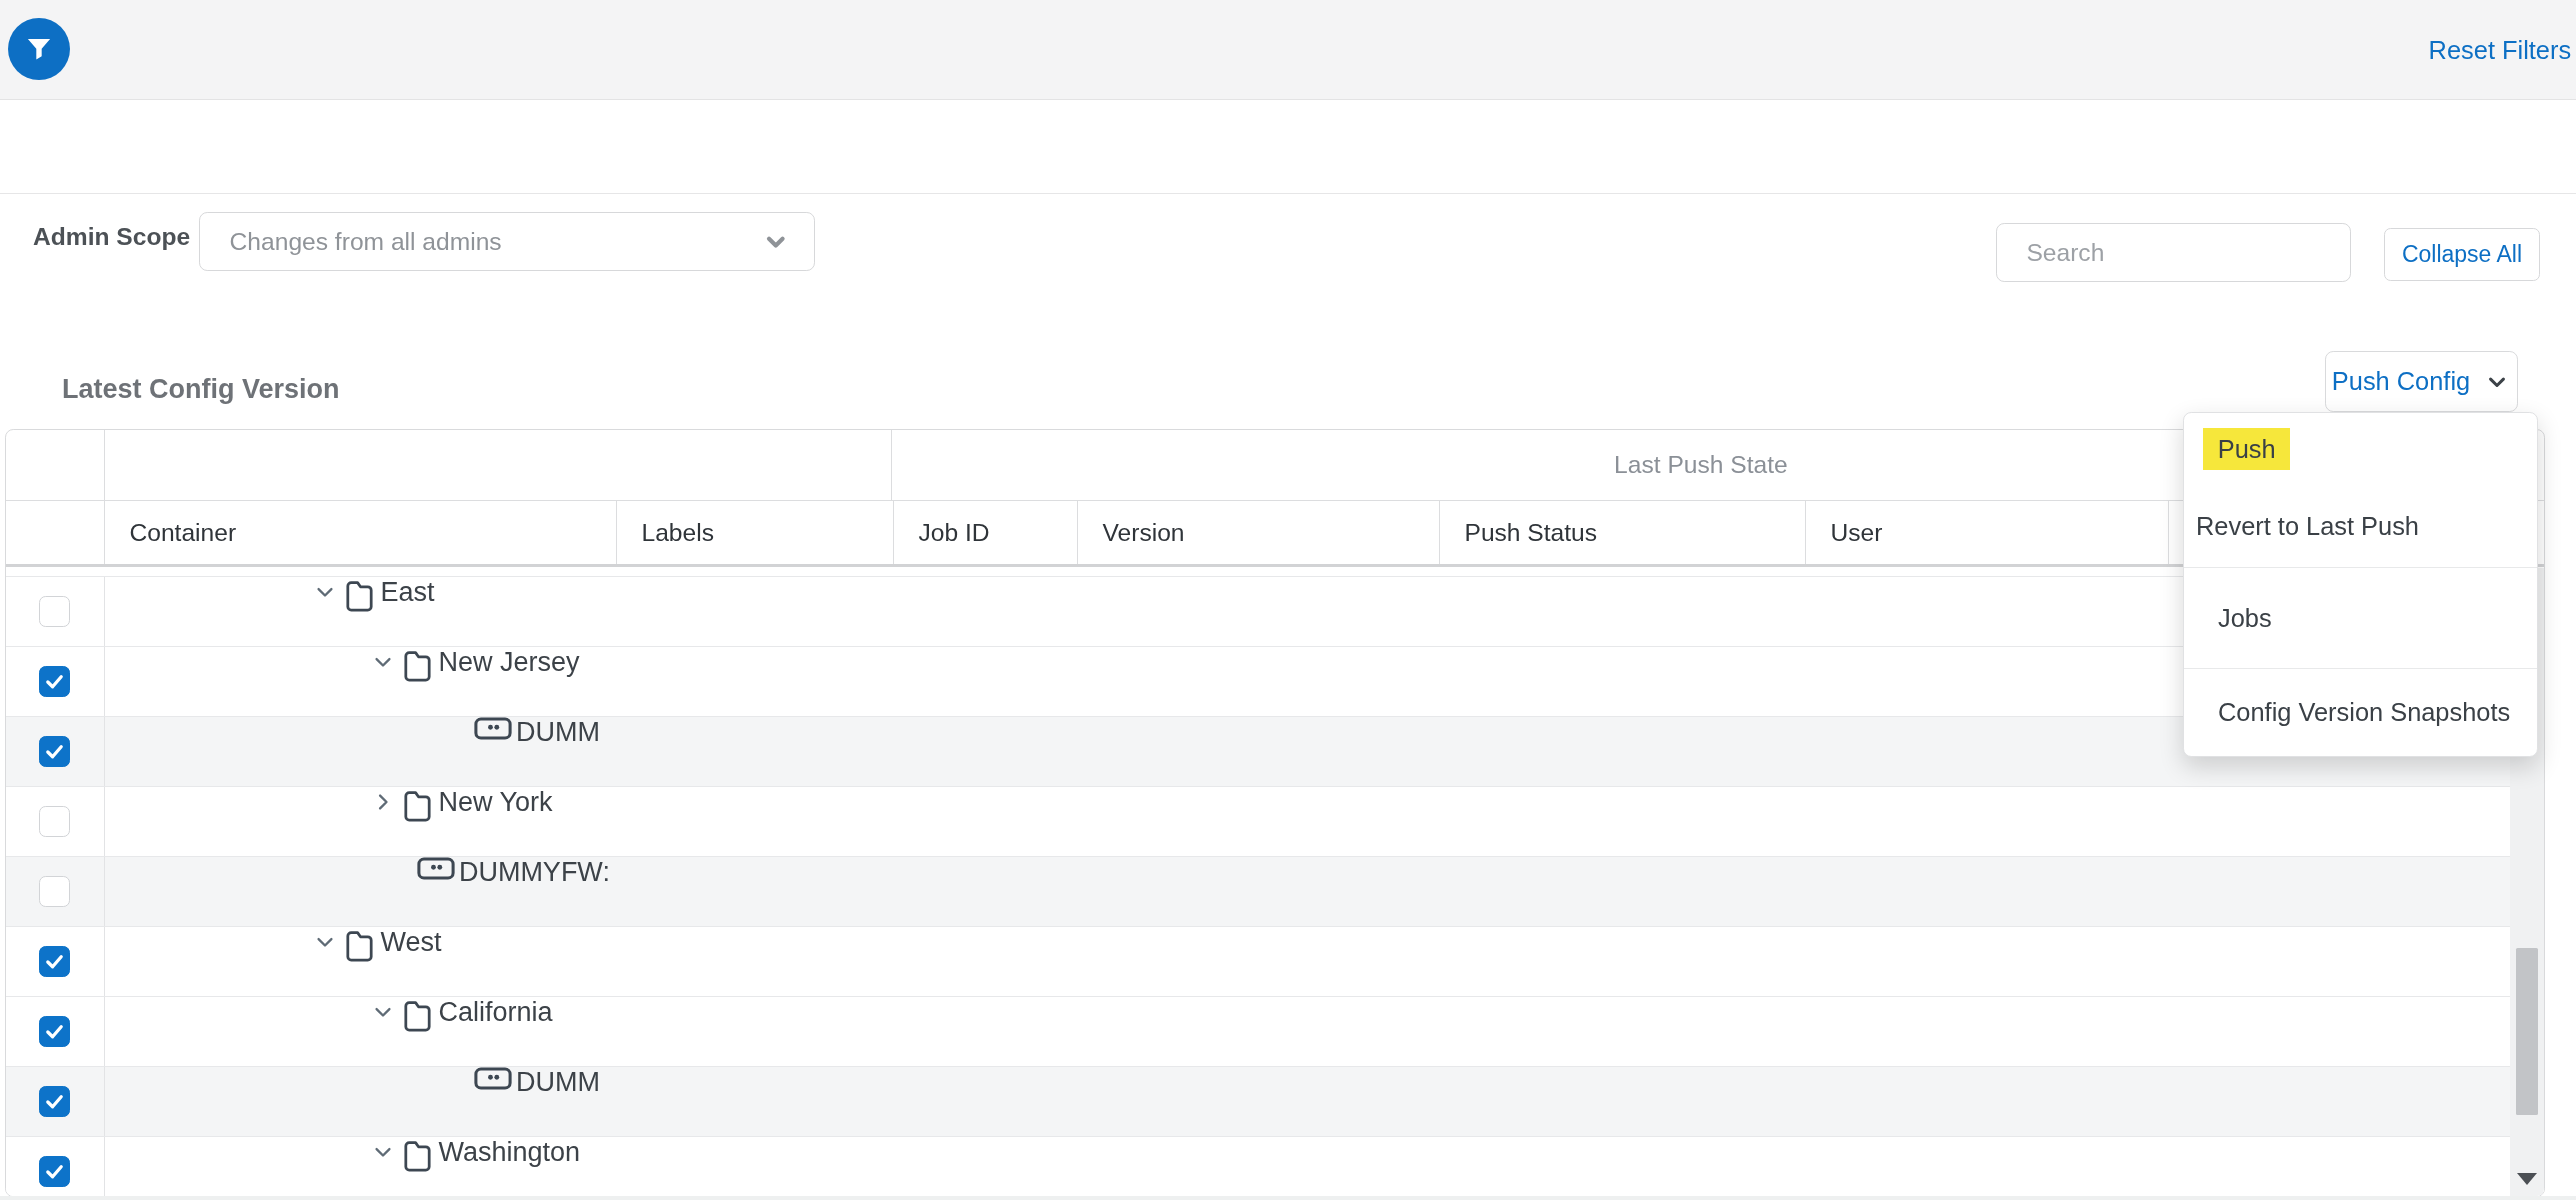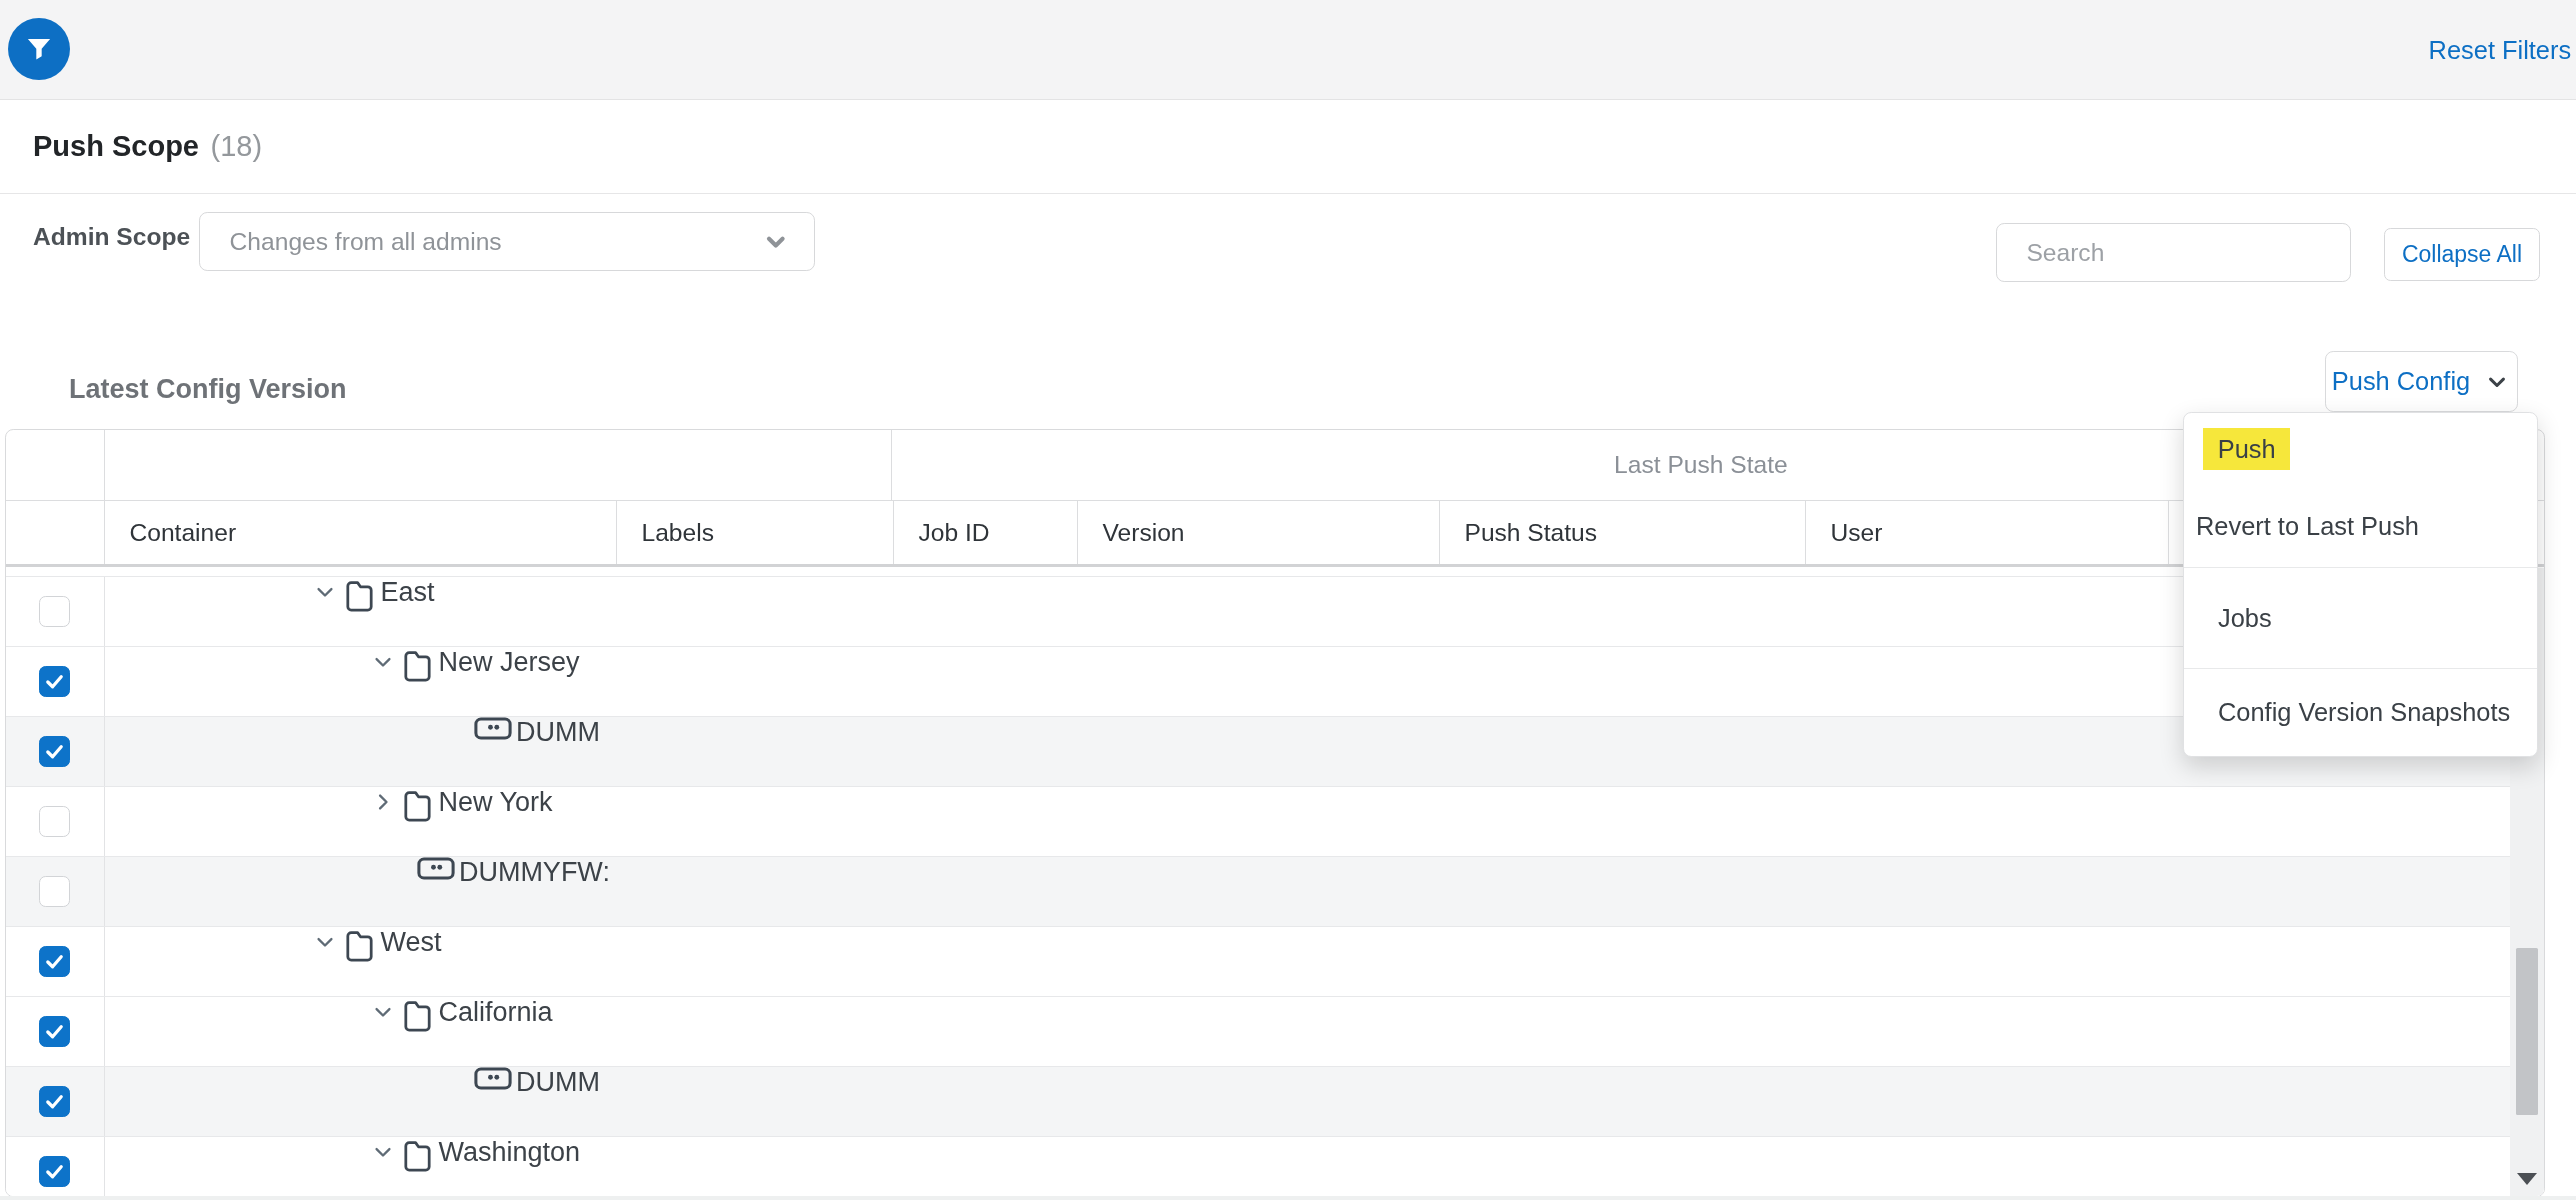--- a/index.html
+++ b/index.html
@@ -55,21 +55,21 @@
   
   .admin-label { position:absolute; left:33px; top:223px; font-size:24.6px; font-weight:bold; color:#4c5156; }
   .admin-select {
     position:absolute; left:199px; top:212px; width:616px; height:59px;
     border:1.6px solid #d7d8da; border-radius:8.2px; background:#fff;
     display:flex; align-items:center; padding:0 23px 0 29.6px; cursor:pointer;
   }
   .admin-select .val { flex:1; font-size:24.6px; color:#8f9398; }
 
   
-  .section-title { position:absolute; left:62px; top:374px; font-size:27px; font-weight:bold; color:#6e7277;margin-left:7px; }
+  .section-title { position:absolute; left:62px; top:374px; font-size:27px; font-weight:bold; color:#6e7277; }
   .push-config-btn {
     position:absolute; left:2325px; top:351px; width:193px; height:61px;
     background:#fff; border:1.6px solid #d9dadc; border-radius:8.2px;
     display:flex; align-items:center; justify-content:center; gap:13px; cursor:pointer;
   }
   .push-config-btn .lbl { color:#0d6fc4; font-size:25.4px; }
 
   
   .grid {
     position:absolute; left:4.9px; top:429px; width:2540px; height:768px;
@@ -147,24 +147,20 @@
   <div class="filter-bar">
     <div class="filter-circle">
       <svg width="28" height="28" viewBox="0 0 24 24">
         <path d="M2.5 3.5h19l-7.2 8.2v6.6l-4.6 2.6v-9.2z" fill="#ffffff"></path>
       </svg>
     </div>
     <div class="reset-filters-link">Reset Filters</div>
   </div>
 
   <div class="panel-header">
-    <div class="panel-title">
-      <span class="t">Push Scope</span>
-      <span class="c">(18)</span>
-    </div>
     <div class="search-box">
       <svg width="33" height="33" viewBox="0 0 24 24">
         <circle cx="10" cy="10" r="6.2" fill="none" stroke="#9aa0a6" stroke-width="2"></circle>
         <line x1="14.6" y1="14.6" x2="20" y2="20" stroke="#9aa0a6" stroke-width="2.4" stroke-linecap="round"></line>
       </svg>
       <input type="text" placeholder="Search" style="">
     </div>
     <div class="collapse-all-btn">Collapse All</div>
   </div>
 

